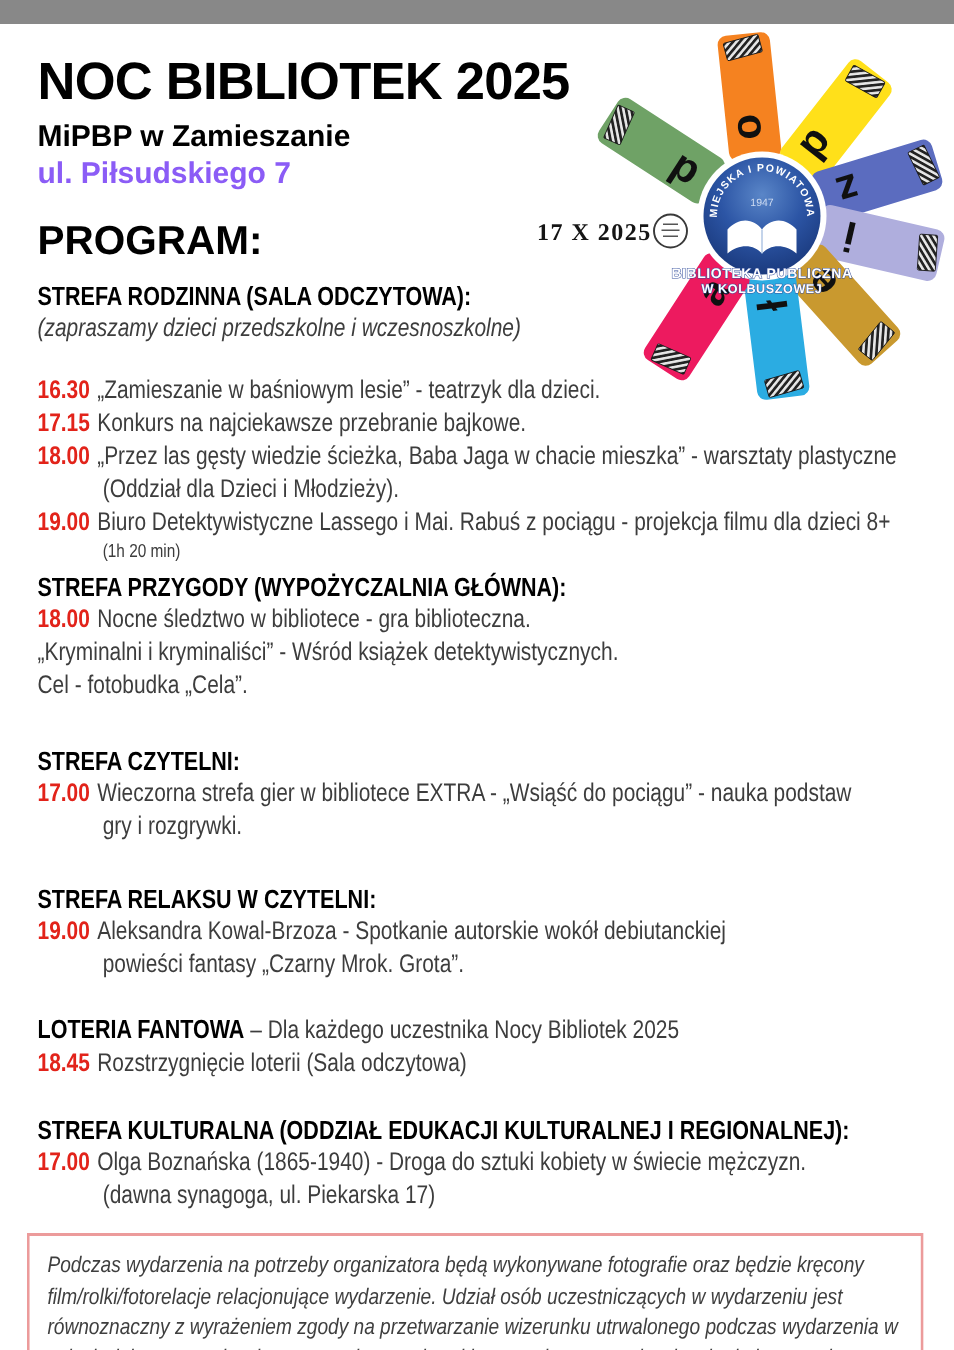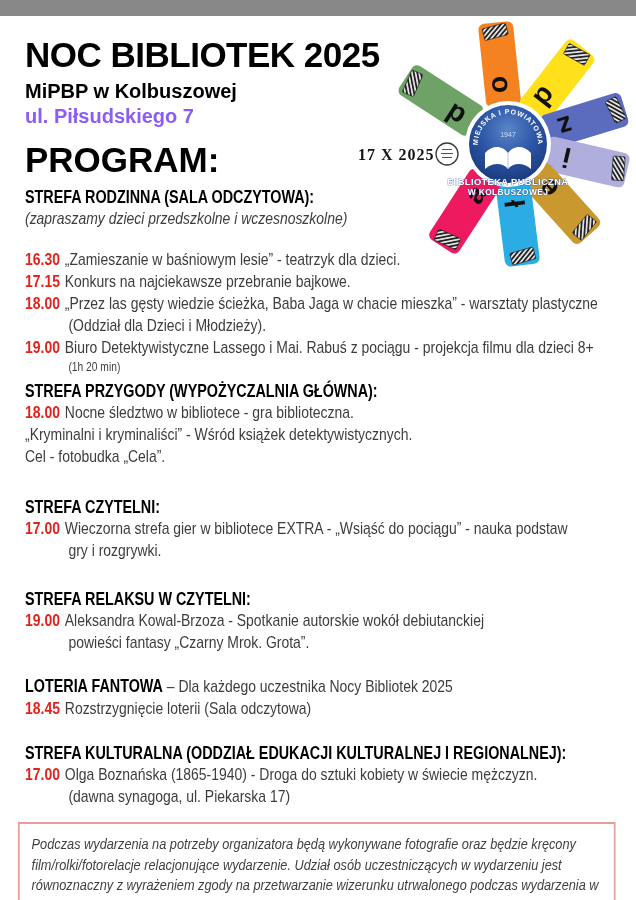--- a/index.html
+++ b/index.html
@@ -7,21 +7,21 @@
   .page {
     position:relative; width:636px; height:900px; margin:16px auto;
     background:#fff; overflow:hidden;
     font-family:"Liberation Sans", sans-serif; color:#3d3d3d;
   }
   
   .header { position:absolute; left:25px; top:20px; }
   .title { font-size:35px; font-weight:bold; color:#000; letter-spacing:-0.5px; line-height:38px; }
   .org   { font-size:20px; font-weight:bold; color:#000; margin-top:6px; line-height:23px; }
   .addr  { font-size:20px; font-weight:bold; color:#8b5cf6; margin-top:2px; line-height:23px; }
-  .prog-label { font-size:35px; font-weight:bold; color:#000; margin-top:17px; line-height:30px; }
+  .prog-label { font-size:27px; font-weight:bold; color:#000; margin-top:17px; line-height:30px; }
   
   .logo { position:absolute; left:350px; top:5px; width:286px; height:250px; }
   
   .program {
     position:absolute; left:25px; top:170px; width:745px;
     transform:scaleX(0.82); transform-origin:0 0;
     font-size:17px; line-height:22px;
   }
   .sec-title { font-size:17.5px; font-weight:bold; color:#000; line-height:22px; white-space:nowrap; }
   .sec-title .tr { font-weight:normal; color:#3d3d3d; font-size:17px; }
@@ -43,21 +43,21 @@
     font-style:italic; font-size:15px; line-height:20.5px; color:#3f3f3f;
   }
 </style>
 </head>
 <body>
 
 <div class="page">
 
   <div class="header">
     <div class="title">NOC BIBLIOTEK 2025</div>
-    <div class="org">MiPBP w Kolbuszowej</div>
+    <div class="org">MiPBP w Zamieszanie</div>
     <div class="addr">ul. Piłsudskiego 7</div>
     <div class="prog-label">PROGRAM:</div>
   </div>
 
   <svg class="logo" viewBox="0 0 286 250" xmlns="http://www.w3.org/2000/svg">
     <defs>
       <pattern id="pagesPat" width="3.5" height="3.5" patternUnits="userSpaceOnUse" patternTransform="rotate(55)">
         <rect width="3.5" height="3.5" fill="#e8e8e8"></rect>
         <rect width="1.8" height="3.5" fill="#222"></rect>
       </pattern>

